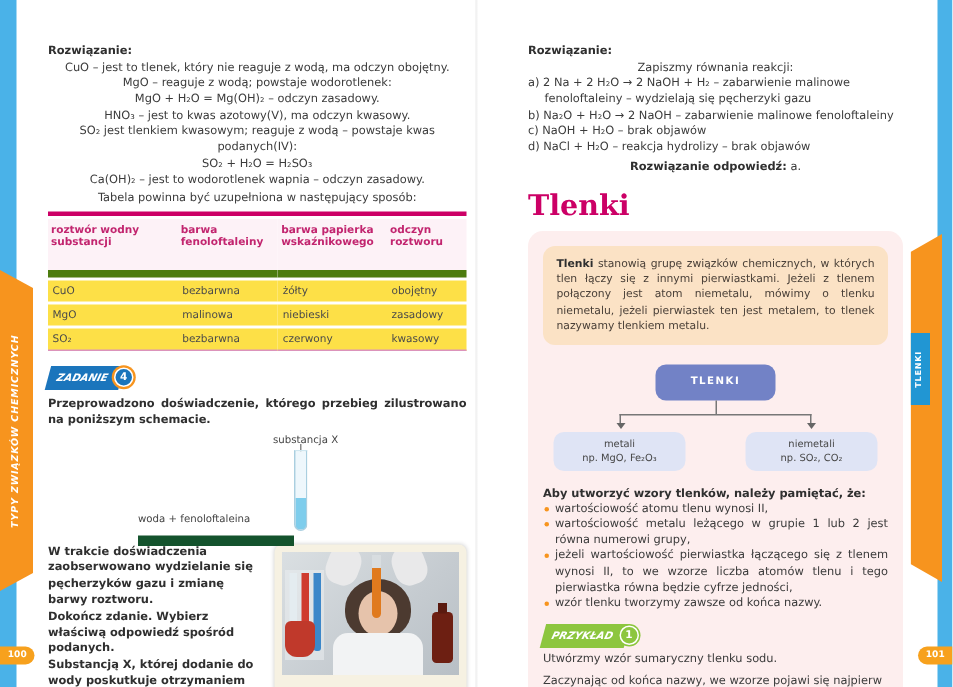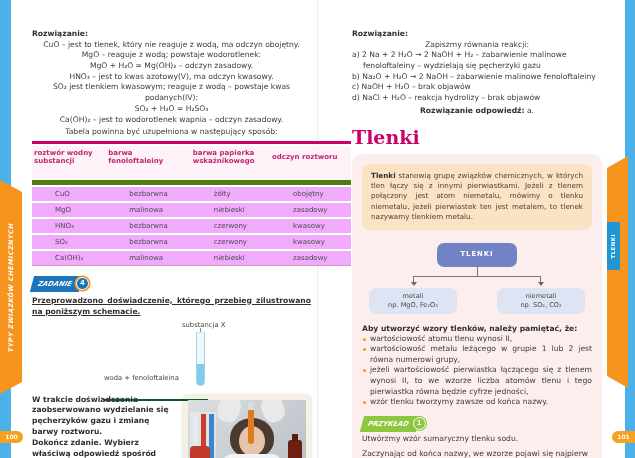--- a/index.html
+++ b/index.html
@@ -35,48 +35,48 @@
   .page-right { position:absolute; left:352px; top:29px; width:250px; }
   .bold { font-weight:bold; color:#2f2f2f; }
   .sol-title { font-weight:bold; color:#2f2f2f; }
   .line { line-height:10.7px;text-align:center; }
 
   
   table.ind { width:100%; border-collapse:separate; border-spacing:0 2px; margin-top:3px;
     border-top:3px solid #cc0066; font-size:7px; }
   table.ind thead td { background:#fdf2f7; color:#c2256f; font-weight:bold; text-align:left;
     padding:3px 2px 14px; line-height:8.5px; border-bottom:5px solid #4d7c0f; }
-  table.ind tbody td { background:#f0abfc; color:#4a4a4a; padding:3px 23px; line-height:8px; }
+  table.ind tbody td { background:#fde047; color:#4a4a4a; padding:3px 3px; line-height:8px; }
   table.ind tbody tr:last-child td { border-bottom:1px solid #dc93bb; }
   table.ind td.c1 { width:31%; } table.ind td.c2 { width:24%; }
   table.ind td.c3 { width:26%; } table.ind td.c4 { width:19%; }
 
   
   .badge-row { display:flex; align-items:center; margin:8px 0 3px; }
   .badge-box { transform:skewX(-15deg); color:#fff; font-weight:bold; font-style:italic;
     font-size:6.8px; padding:2.5px 9px 2.5px 6px; }
   .badge-box.blue { background:#1b75bc; }
   .badge-box.green { background:#8dc63f; }
   .badge-circle { width:13px; height:13px; border-radius:50%; margin-left:-5px; z-index:1;
     display:flex; align-items:center; justify-content:center;
     color:#fff; font-weight:bold; font-size:7px; }
   .badge-circle.blue { background:#1b75bc; border:1.5px solid #fff; box-shadow:0 0 0 1.5px #f7941e; }
   .badge-circle.green { background:#8dc63f; border:1.5px solid #fff; box-shadow:0 0 0 1px #8dc63f; }
 
-  .task-text { font-weight:bold; color:#2f2f2f; text-align:justify; line-height:11px;text-decoration:underline; }
+  .task-text { font-weight:bold; color:#2f2f2f; text-align:justify; line-height:11px; }
 
   
   .scheme { position:relative; height:70px; margin-top:3px; }
   .tt-label-top { position:absolute; left:150px; top:0; font-size:6.8px; color:#444; }
   .tt-tick { position:absolute; left:168px; top:8px; width:1px; height:5px; background:#8a8a8a; }
   .tube { position:absolute; left:164px; top:12px; width:9px; height:54px;
     border:1px solid #aacfe0; border-top:1px solid #cfe6f0; border-radius:0 0 5px 5px;
     background:linear-gradient(to bottom,#eef7fc 0 60%,#7ecdec 60% 100%); }
-  .tt-label-bot { position:absolute; left:72px; top:53px; font-size:6.8px; color:#444;
-    border-bottom:2px solid #14532d; padding-bottom:16px; width:104px; }
+  .tt-label-bot { position:absolute; left:60px; top:53px; font-size:6.8px; color:#444;
+    border-bottom:7px solid #14532d; padding-bottom:6px; width:104px; }
 
   
   .bottom { display:flex; gap:10px; margin-top:5px; }
   .bottom-text { width:141px; font-weight:bold; color:#2f2f2f; line-height:10.8px; }
   .bottom-text p { margin:0; }
 
   .photo-card { width:128px; background:#f6f1e2; border-radius:5px; padding:5px;
     box-shadow:0 0 3px rgba(0,0,0,.18); height:116px; }
   .photo { position:relative; height:82px; overflow:hidden;
     background:linear-gradient(135deg,#dadfe2 0%,#c5cbd0 60%,#b8bfc5 100%); }
@@ -172,36 +172,24 @@
         <td>żółty</td>
         <td>obojętny</td>
       </tr>
       <tr>
         <td>MgO</td>
         <td>malinowa</td>
         <td>niebieski</td>
         <td>zasadowy</td>
       </tr>
       <tr>
-        <td>HNO₃</td>
-        <td>bezbarwna</td>
-        <td>czerwony</td>
-        <td>kwasowy</td>
-      </tr>
-      <tr>
         <td>SO₂</td>
         <td>bezbarwna</td>
         <td>czerwony</td>
         <td>kwasowy</td>
-      </tr>
-      <tr>
-        <td>Ca(OH)₂</td>
-        <td>malinowa</td>
-        <td>niebieski</td>
-        <td>zasadowy</td>
       </tr>
     </tbody>
   </table>
 
   <div class="badge-row">
     <div class="badge-box blue">ZADANIE</div>
     <div class="badge-circle blue">4</div>
   </div>
   <div class="task-text">Przeprowadzono doświadczenie, którego przebieg zilustrowano na poniższym schemacie.</div>
 

